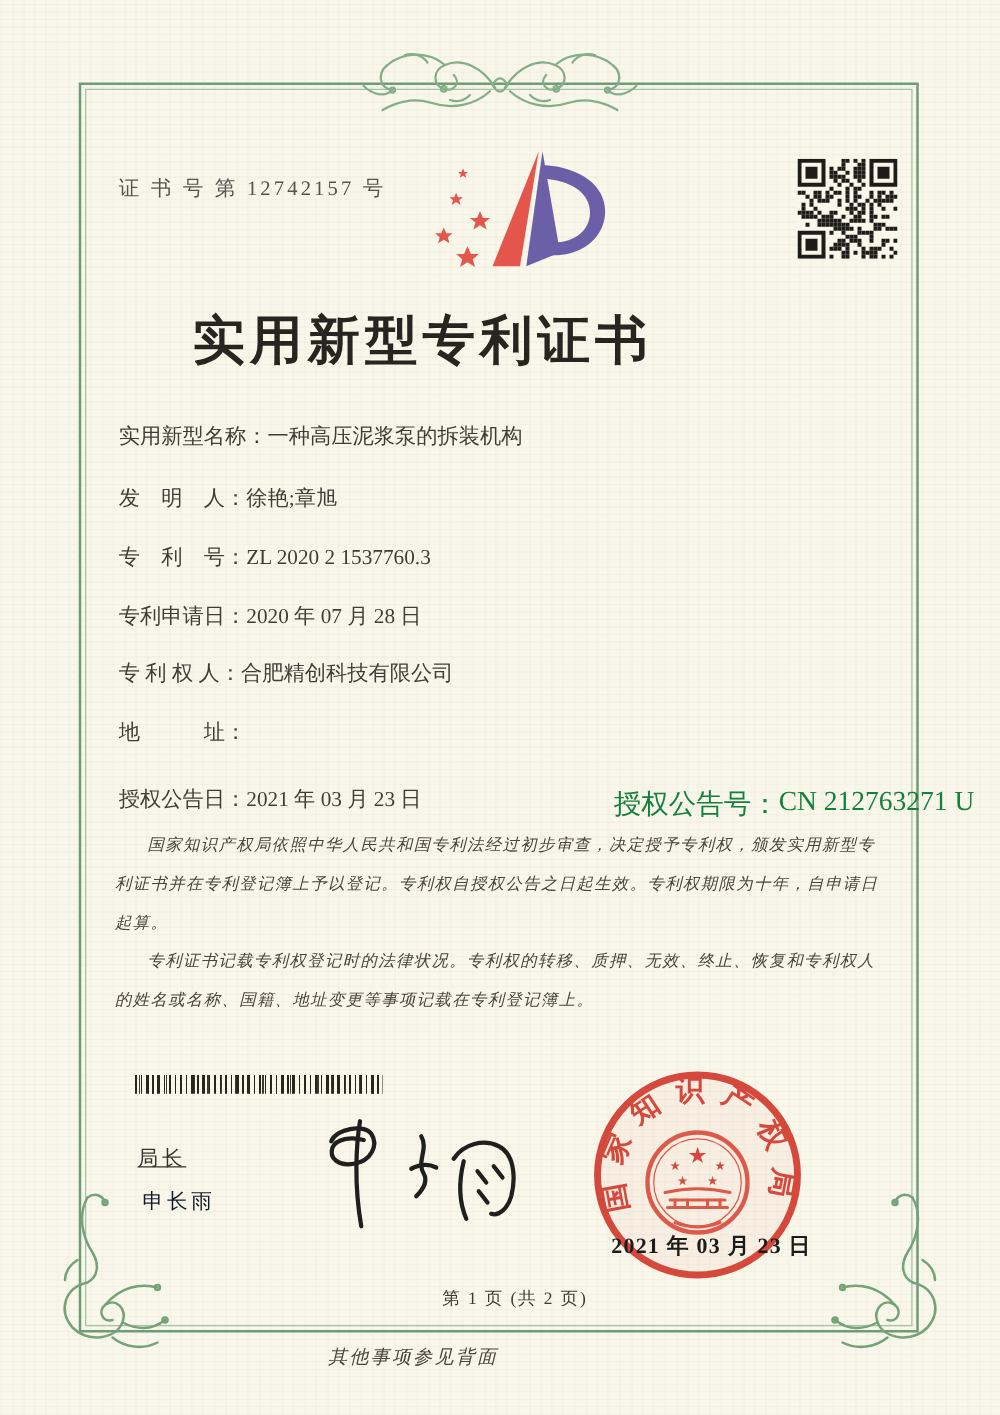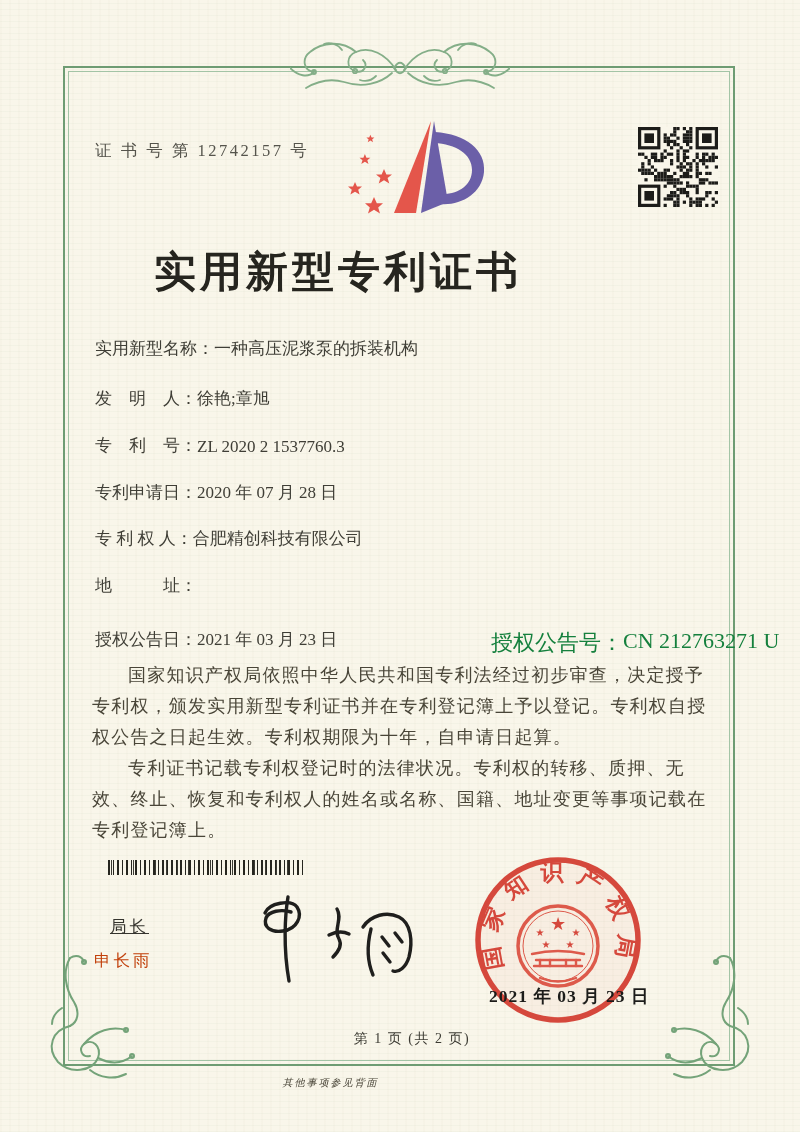--- a/index.html
+++ b/index.html
@@ -29,45 +29,46 @@
   .cert-no{
     left:95px;top:128px;
     font-size:16.5px;letter-spacing:2.5px;color:#55544c;margin-top:12px;
   }
   .title{
     left:0;top:244px;width:676px;text-align:center;
     font-size:42px;font-weight:600;letter-spacing:4px;color:#26251f;
   }
   .field-row{
     left:95px;width:620px;
-    font-size:17px;color:#3f3e36;display:flex;align-items:flex-end;
+    font-size:17px;color:#3f3e36;display:flex;align-items:center;
   }
   .field-row .flabel{white-space:pre;flex:none;}
   .field-row .fvalue{white-space:pre;}
   .addr-val{line-height:25px;}
   .grant-no{position:absolute;left:396px;top:0;display:flex;font-size:22px;color:#15803d;}
   .body-text{
     left:92px;top:660px;width:618px;
-    font-size:18px;line-height:31px;letter-spacing:1.2px;color:#494538;
+    font-style:italic;
+    font-size:13px;line-height:31px;letter-spacing:1.2px;color:#494538;
   }
   .body-text p{margin:0;text-indent:2em;}
   .barcode{
     left:108px;top:860px;width:198px;height:15px;
     background-image:
       repeating-linear-gradient(90deg,#26261f 0 2px,transparent 2px 5px,#26261f 5px 6px,transparent 6px 9px),
       repeating-linear-gradient(90deg,transparent 0 3px,rgba(38,38,31,.9) 3px 4px,transparent 4px 11px);
   }
   .role-label{left:110px;top:916px;font-family:"Liberation Sans","DejaVu Sans",sans-serif;
     font-size:16.5px;letter-spacing:3px;color:#35342e;text-decoration:underline;}
-  .signer-name{left:94px;top:950px;font-family:"Liberation Sans","DejaVu Sans",sans-serif;
-    font-size:16.5px;letter-spacing:3px;color:#c2410c;}
+  .signer-name{left:114px;top:950px;font-family:"Liberation Sans","DejaVu Sans",sans-serif;
+    font-size:16.5px;letter-spacing:3px;color:#0f172a;}
   .footer-page{left:0;top:1030px;width:800px;text-align:center;
     font-size:14px;letter-spacing:1.5px;color:#3c3b33;padding-left:12px;}
   .back-note{left:0;top:1076px;width:661px;text-align:center;font-style:italic;
-    font-size:10px;letter-spacing:2px;color:#494538;}
+    font-size:15px;letter-spacing:2px;color:#494538;}
   .seal-date{
     left:489px;top:984px;font-size:17.5px;letter-spacing:1px;color:#1c1c1a;font-weight:600;
   }
   svg text.seal-ring{
     font-family:"Liberation Serif","DejaVu Serif",serif;
     font-size:23px;font-weight:bold;letter-spacing:12px;fill:#d5483c;
   }
 </style>
 </head>
 <body>

